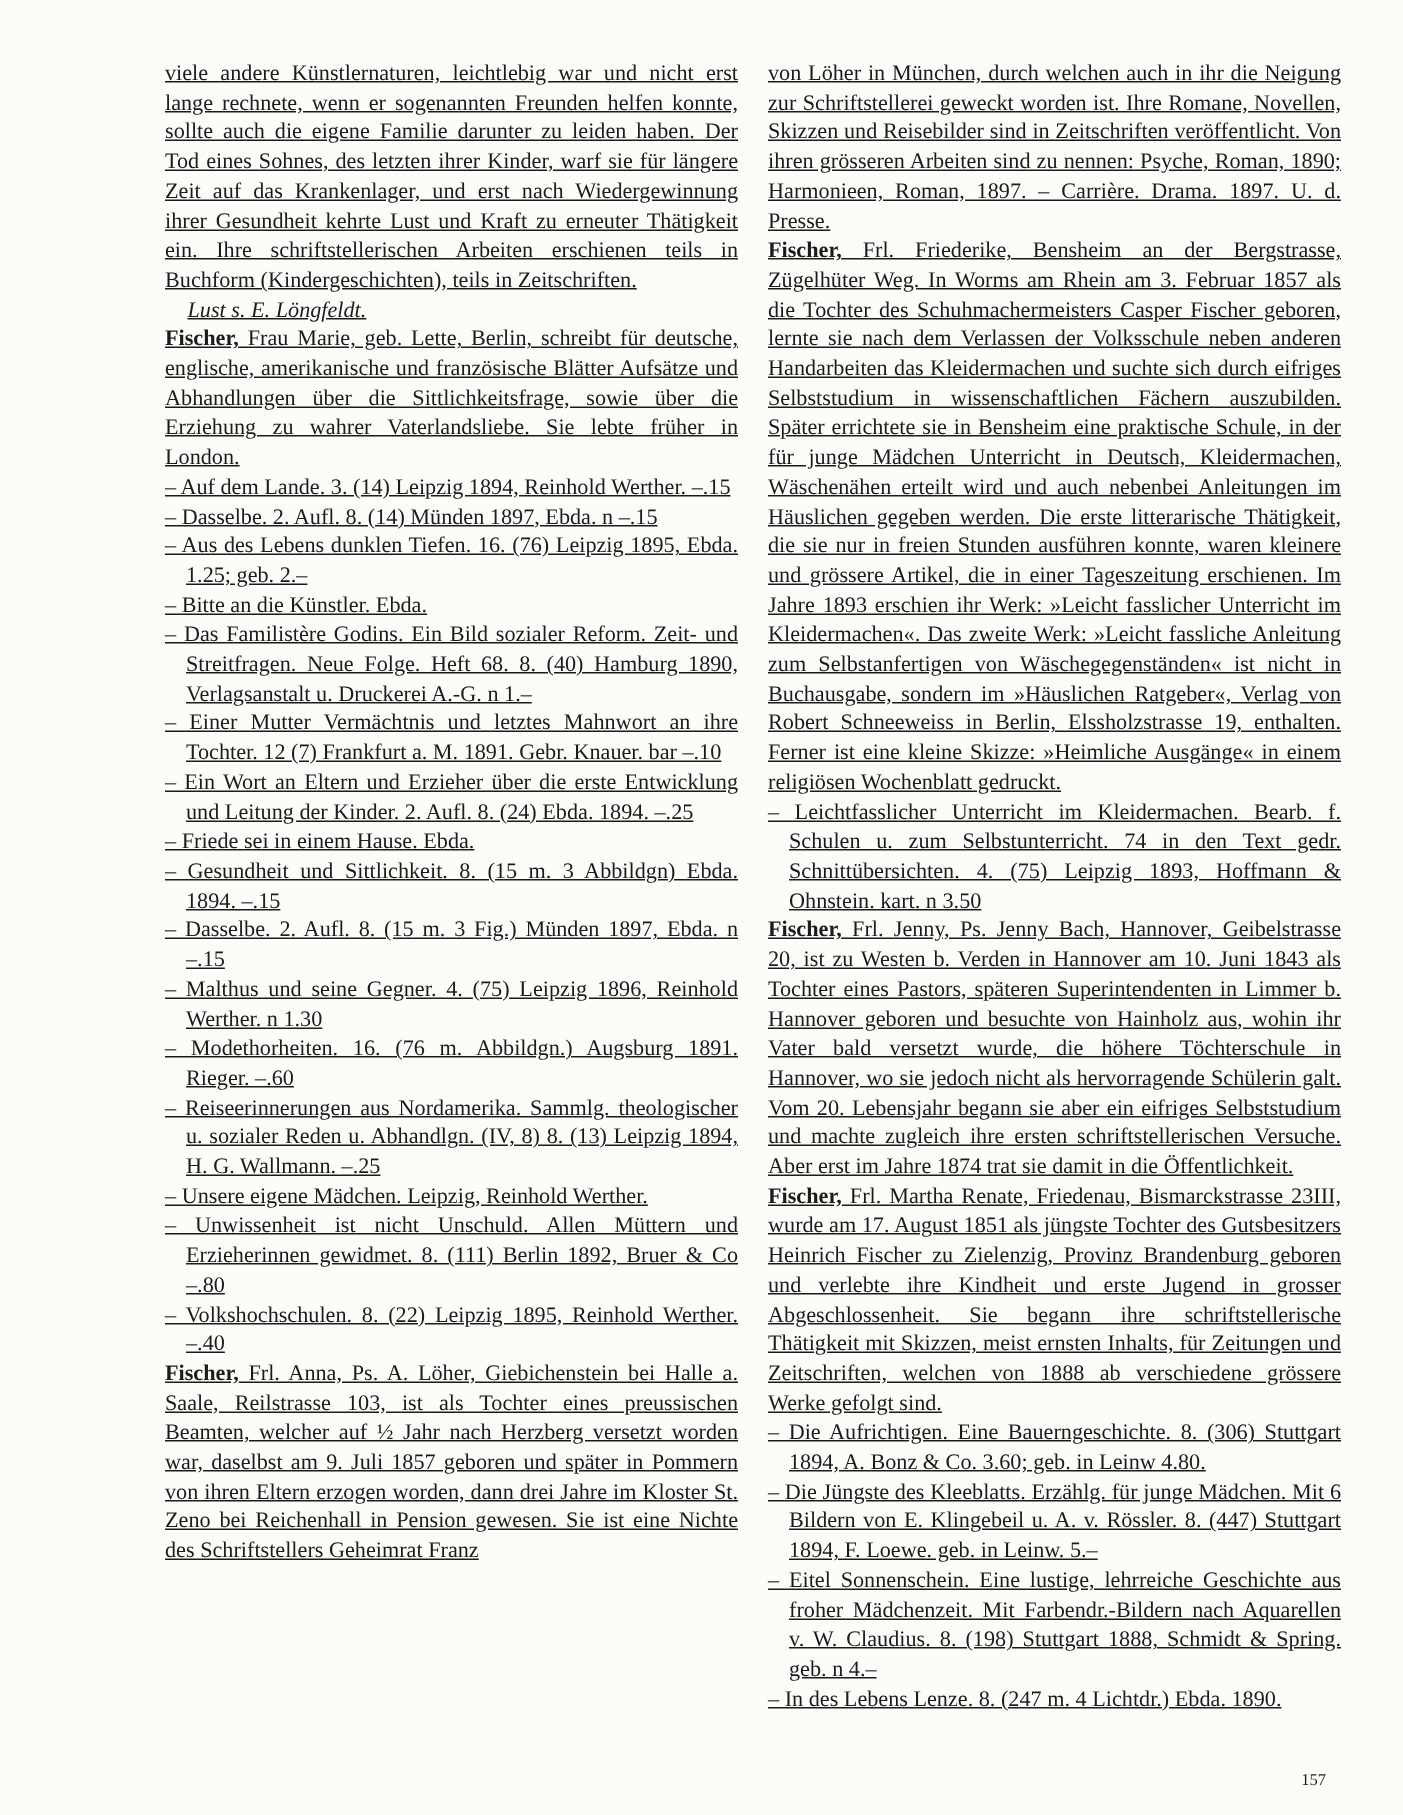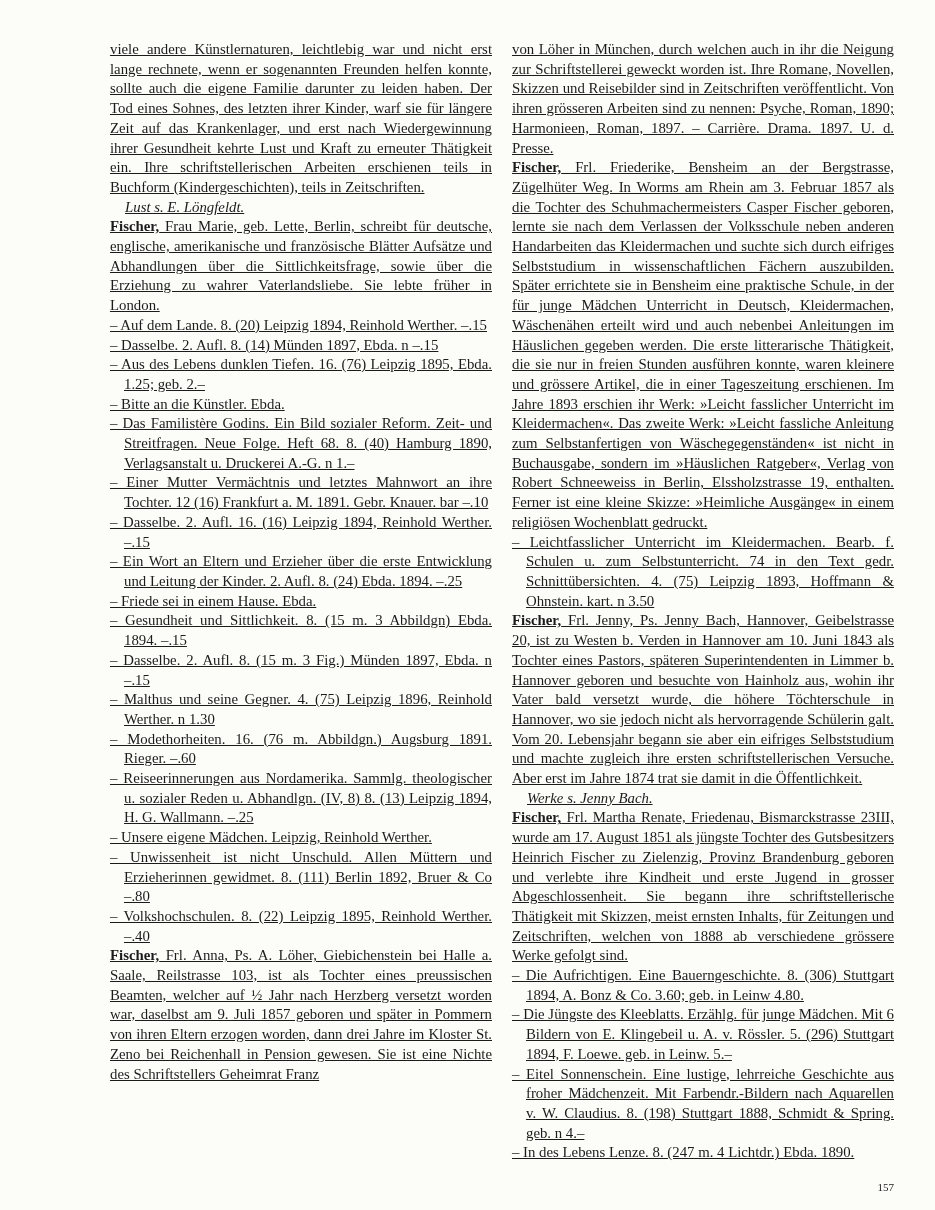--- a/index.html
+++ b/index.html
@@ -28,65 +28,63 @@
     text-align: justify;
     hyphens: auto;
     -webkit-hyphens: auto;
   }
   .col p { margin: 0; text-decoration: underline; }
   .works { font-style: italic; text-indent: 15px; }
   .entry .lead { font-weight: bold; }
   .item { padding-left: 14px; text-indent: -14px; }
   .page-number {
     position: absolute;
-    right: 41px;
+    right: 51px;
     bottom: 12px;
     font-size: 11px;
     color: #1b1b1b;
   }
 </style>
 </head>
 <body>
 
 <div class="page">
   <div class="columns">
 
     <div class="col">
       <p class="para">viele andere Künstlernaturen, leichtlebig war und nicht erst lange rechnete, wenn er sogenannten Freunden helfen konnte, sollte auch die eigene Familie darunter zu leiden haben. Der Tod eines Sohnes, des letzten ihrer Kinder, warf sie für längere Zeit auf das Krankenlager, und erst nach Wiedergewinnung ihrer Gesundheit kehrte Lust und Kraft zu erneuter Thätigkeit ein. Ihre schriftstellerischen Arbeiten erschienen teils in Buchform (Kindergeschichten), teils in Zeitschriften.</p>
       <p class="works">Lust s. E. Löngfeldt.</p>
       <p class="entry"><span class="lead">Fischer,</span><span> Frau Marie, geb. Lette, Berlin, schreibt für deutsche, englische, amerikanische und französische Blätter Aufsätze und Abhandlungen über die Sittlichkeitsfrage, sowie über die Erziehung zu wahrer Vaterlandsliebe. Sie lebte früher in London.</span></p>
-      <p class="item">– Auf dem Lande. 8. (20) Leipzig 1894, Reinhold Werther. –.15</p>
+      <p class="item">– Auf dem Lande. 3. (14) Leipzig 1894, Reinhold Werther. –.15</p>
       <p class="item">– Dasselbe. 2. Aufl. 8. (14) Münden 1897, Ebda. n –.15</p>
       <p class="item">– Aus des Lebens dunklen Tiefen. 16. (76) Leipzig 1895, Ebda. 1.25; geb. 2.–</p>
       <p class="item">– Bitte an die Künstler. Ebda.</p>
       <p class="item">– Das Familistère Godins. Ein Bild sozialer Reform. Zeit- und Streitfragen. Neue Folge. Heft 68. 8. (40) Hamburg 1890, Verlagsanstalt u. Druckerei A.-G. n 1.–</p>
-      <p class="item">– Einer Mutter Vermächtnis und letztes Mahnwort an ihre Tochter. 12 (16) Frankfurt a. M. 1891. Gebr. Knauer. bar –.10</p>
-      <p class="item">– Dasselbe. 2. Aufl. 16. (16) Leipzig 1894, Reinhold Werther. –.15</p>
+      <p class="item">– Einer Mutter Vermächtnis und letztes Mahnwort an ihre Tochter. 12 (7) Frankfurt a. M. 1891. Gebr. Knauer. bar –.10</p>
       <p class="item">– Ein Wort an Eltern und Erzieher über die erste Entwicklung und Leitung der Kinder. 2. Aufl. 8. (24) Ebda. 1894. –.25</p>
       <p class="item">– Friede sei in einem Hause. Ebda.</p>
       <p class="item">– Gesundheit und Sittlichkeit. 8. (15 m. 3 Abbildgn) Ebda. 1894. –.15</p>
       <p class="item">– Dasselbe. 2. Aufl. 8. (15 m. 3 Fig.) Münden 1897, Ebda. n –.15</p>
       <p class="item">– Malthus und seine Gegner. 4. (75) Leipzig 1896, Reinhold Werther. n 1.30</p>
       <p class="item">– Modethorheiten. 16. (76 m. Abbildgn.) Augsburg 1891. Rieger. –.60</p>
       <p class="item">– Reiseerinnerungen aus Nordamerika. Sammlg. theologischer u. sozialer Reden u. Abhandlgn. (IV, 8) 8. (13) Leipzig 1894, H. G. Wallmann. –.25</p>
       <p class="item">– Unsere eigene Mädchen. Leipzig, Reinhold Werther.</p>
       <p class="item">– Unwissenheit ist nicht Unschuld. Allen Müttern und Erzieherinnen gewidmet. 8. (111) Berlin 1892, Bruer &amp; Co –.80</p>
       <p class="item">– Volkshochschulen. 8. (22) Leipzig 1895, Reinhold Werther. –.40</p>
       <p class="entry"><span class="lead">Fischer,</span><span> Frl. Anna, Ps. A. Löher, Giebichenstein bei Halle a. Saale, Reilstrasse 103, ist als Tochter eines preussischen Beamten, welcher auf ½ Jahr nach Herzberg versetzt worden war, daselbst am 9. Juli 1857 geboren und später in Pommern von ihren Eltern erzogen worden, dann drei Jahre im Kloster St. Zeno bei Reichenhall in Pension gewesen. Sie ist eine Nichte des Schriftstellers Geheimrat Franz</span></p>
     </div>
 
     <div class="col">
       <p class="para">von Löher in München, durch welchen auch in ihr die Neigung zur Schriftstellerei geweckt worden ist. Ihre Romane, Novellen, Skizzen und Reisebilder sind in Zeitschriften veröffentlicht. Von ihren grösseren Arbeiten sind zu nennen: Psyche, Roman, 1890; Harmonieen, Roman, 1897. – Carrière. Drama. 1897. U. d. Presse.</p>
       <p class="entry"><span class="lead">Fischer,</span><span> Frl. Friederike, Bensheim an der Bergstrasse, Zügelhüter Weg. In Worms am Rhein am 3. Februar 1857 als die Tochter des Schuhmachermeisters Casper Fischer geboren, lernte sie nach dem Verlassen der Volksschule neben anderen Handarbeiten das Kleidermachen und suchte sich durch eifriges Selbststudium in wissenschaftlichen Fächern auszubilden. Später errichtete sie in Bensheim eine praktische Schule, in der für junge Mädchen Unterricht in Deutsch, Kleidermachen, Wäschenähen erteilt wird und auch nebenbei Anleitungen im Häuslichen gegeben werden. Die erste litterarische Thätigkeit, die sie nur in freien Stunden ausführen konnte, waren kleinere und grössere Artikel, die in einer Tageszeitung erschienen. Im Jahre 1893 erschien ihr Werk: »Leicht fasslicher Unterricht im Kleidermachen«. Das zweite Werk: »Leicht fassliche Anleitung zum Selbstanfertigen von Wäschegegenständen« ist nicht in Buchausgabe, sondern im »Häuslichen Ratgeber«, Verlag von Robert Schneeweiss in Berlin, Elssholzstrasse 19, enthalten. Ferner ist eine kleine Skizze: »Heimliche Ausgänge« in einem religiösen Wochenblatt gedruckt.</span></p>
       <p class="item">– Leichtfasslicher Unterricht im Kleidermachen. Bearb. f. Schulen u. zum Selbstunterricht. 74 in den Text gedr. Schnittübersichten. 4. (75) Leipzig 1893, Hoffmann &amp; Ohnstein. kart. n 3.50</p>
       <p class="entry"><span class="lead">Fischer,</span><span> Frl. Jenny, Ps. Jenny Bach, Hannover, Geibelstrasse 20, ist zu Westen b. Verden in Hannover am 10. Juni 1843 als Tochter eines Pastors, späteren Superintendenten in Limmer b. Hannover geboren und besuchte von Hainholz aus, wohin ihr Vater bald versetzt wurde, die höhere Töchterschule in Hannover, wo sie jedoch nicht als hervorragende Schülerin galt. Vom 20. Lebensjahr begann sie aber ein eifriges Selbststudium und machte zugleich ihre ersten schriftstellerischen Versuche. Aber erst im Jahre 1874 trat sie damit in die Öffentlichkeit.</span></p>
-      <p class="works">Werke s. Jenny Bach.</p>
       <p class="entry"><span class="lead">Fischer,</span><span> Frl. Martha Renate, Friedenau, Bismarckstrasse 23III, wurde am 17. August 1851 als jüngste Tochter des Gutsbesitzers Heinrich Fischer zu Zielenzig, Provinz Brandenburg geboren und verlebte ihre Kindheit und erste Jugend in grosser Abgeschlossenheit. Sie begann ihre schriftstellerische Thätigkeit mit Skizzen, meist ernsten Inhalts, für Zeitungen und Zeitschriften, welchen von 1888 ab verschiedene grössere Werke gefolgt sind.</span></p>
       <p class="item">– Die Aufrichtigen. Eine Bauerngeschichte. 8. (306) Stuttgart 1894, A. Bonz &amp; Co. 3.60; geb. in Leinw 4.80.</p>
-      <p class="item">– Die Jüngste des Kleeblatts. Erzählg. für junge Mädchen. Mit 6 Bildern von E. Klingebeil u. A. v. Rössler. 5. (296) Stuttgart 1894, F. Loewe. geb. in Leinw. 5.–</p>
+      <p class="item">– Die Jüngste des Kleeblatts. Erzählg. für junge Mädchen. Mit 6 Bildern von E. Klingebeil u. A. v. Rössler. 8. (447) Stuttgart 1894, F. Loewe. geb. in Leinw. 5.–</p>
       <p class="item">– Eitel Sonnenschein. Eine lustige, lehrreiche Geschichte aus froher Mädchenzeit. Mit Farbendr.-Bildern nach Aquarellen v. W. Claudius. 8. (198) Stuttgart 1888, Schmidt &amp; Spring. geb. n 4.–</p>
       <p class="item">– In des Lebens Lenze. 8. (247 m. 4 Lichtdr.) Ebda. 1890.</p>
     </div>
 
   </div>
 
   <div class="page-number">157</div>
 </div>
 
 </body></html>

